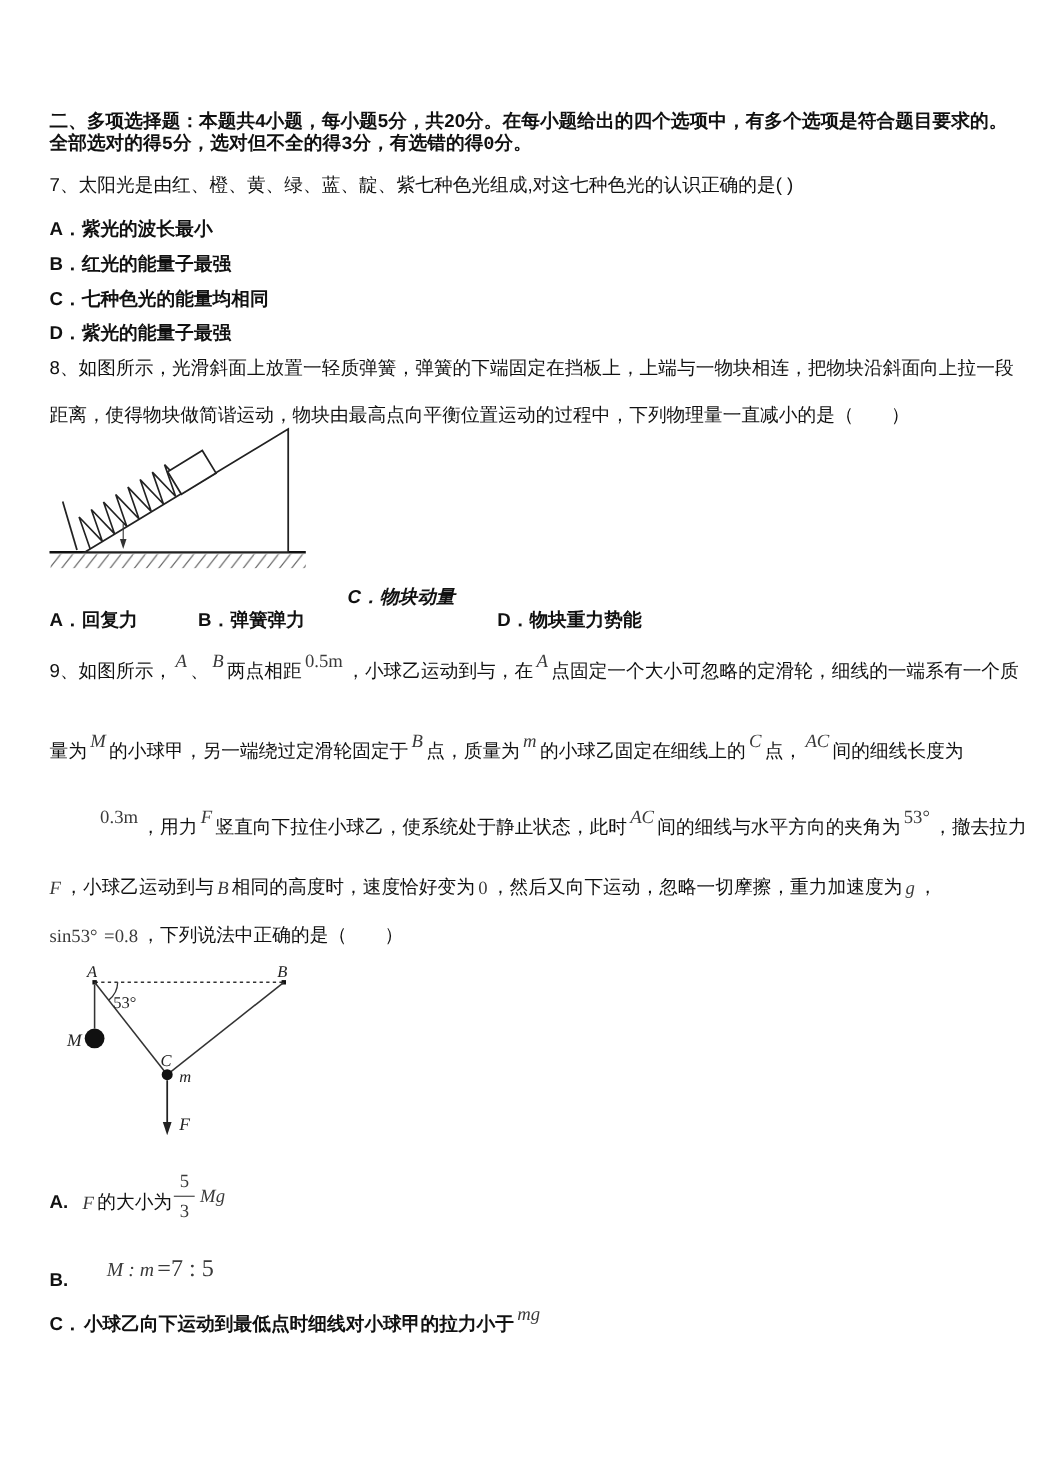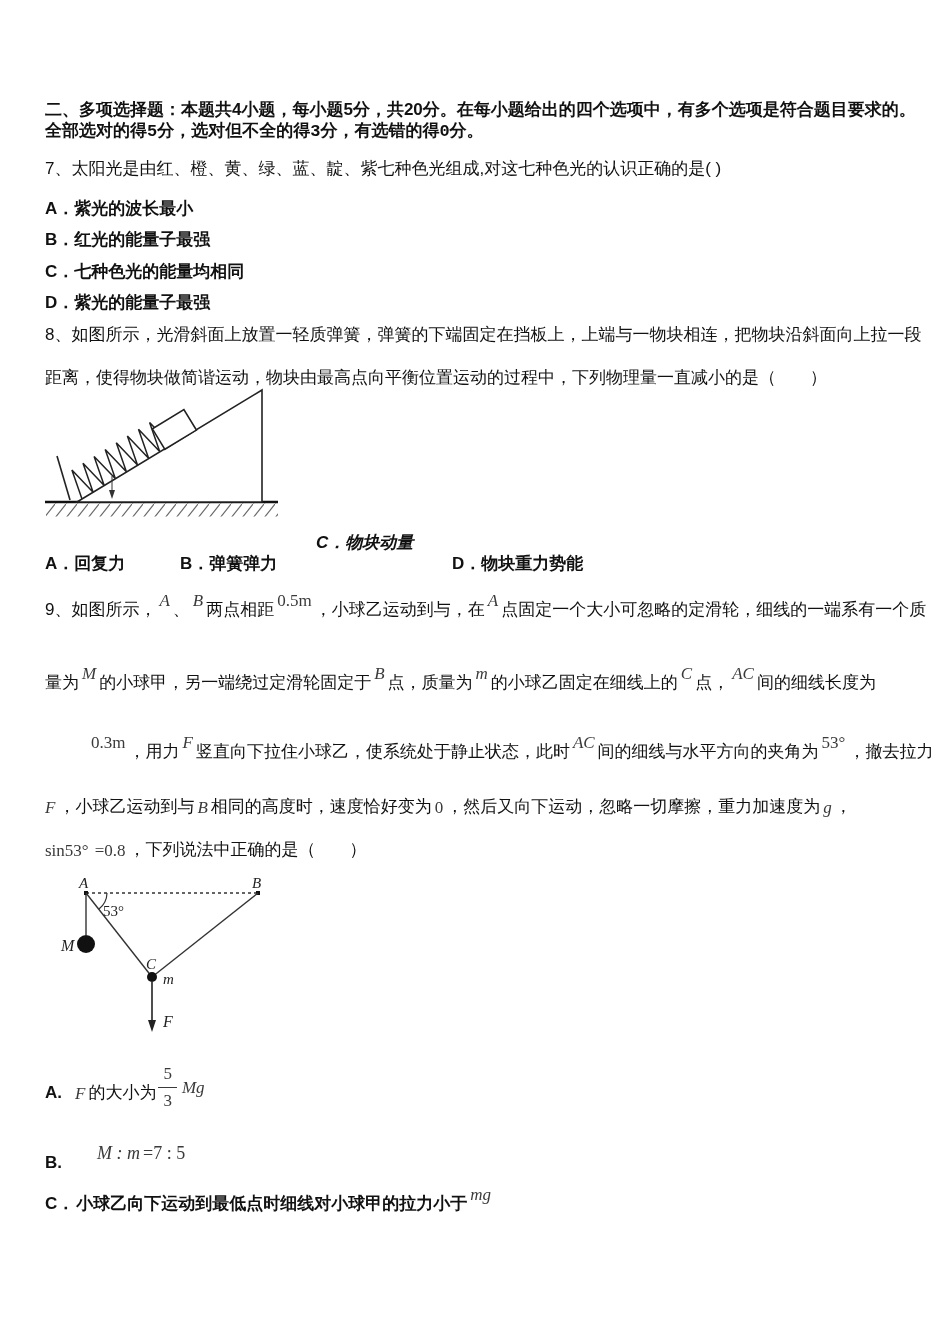--- a/index.html
+++ b/index.html
@@ -113,17 +113,17 @@
   <text x="163" y="984" font-size="15" class="lbl-i">m</text>
   <line x1="152" y1="982" x2="152" y2="1022" stroke="#222" stroke-width="1.6"></line>
   <polygon points="148,1020 156,1020 152,1032" fill="#222"></polygon>
   <text x="163" y="1027" font-size="16" class="lbl-i">F</text>
 </svg>
 
 <div class="line" style="left:45px;top:1068px;">
   <span class="opt-label">A.</span><span class="mi base">F</span><span>的大小为</span><span class="frac"><span class="num">5</span><span class="den">3</span></span><span class="mi mid">Mg</span>
 </div>
 <div class="line" style="left:45px;top:1150px;">
-  <span class="opt-label">B.</span><span class="mi raise" style="font-size:18px;margin-left:22px;">M : m</span><span class="mt raise" style="font-size:18px;padding-left:0;"> =7 : 5</span>
+  <span class="opt-label">B.</span><span class="mi raise" style="font-size:18px;margin-left:22px;">M : m</span><span class="mt raise" style="font-size:22px;padding-left:0;"> =7 : 5</span>
 </div>
 <div class="line bold" style="left:45px;top:1192px;">
   <span class="opt-label" style="margin-right:2px;">C．</span><span>小球乙向下运动到最低点时细线对小球甲的拉力小于</span><span class="mi raise" style="font-weight:400;">mg</span>
 </div>
 
 </body></html>

